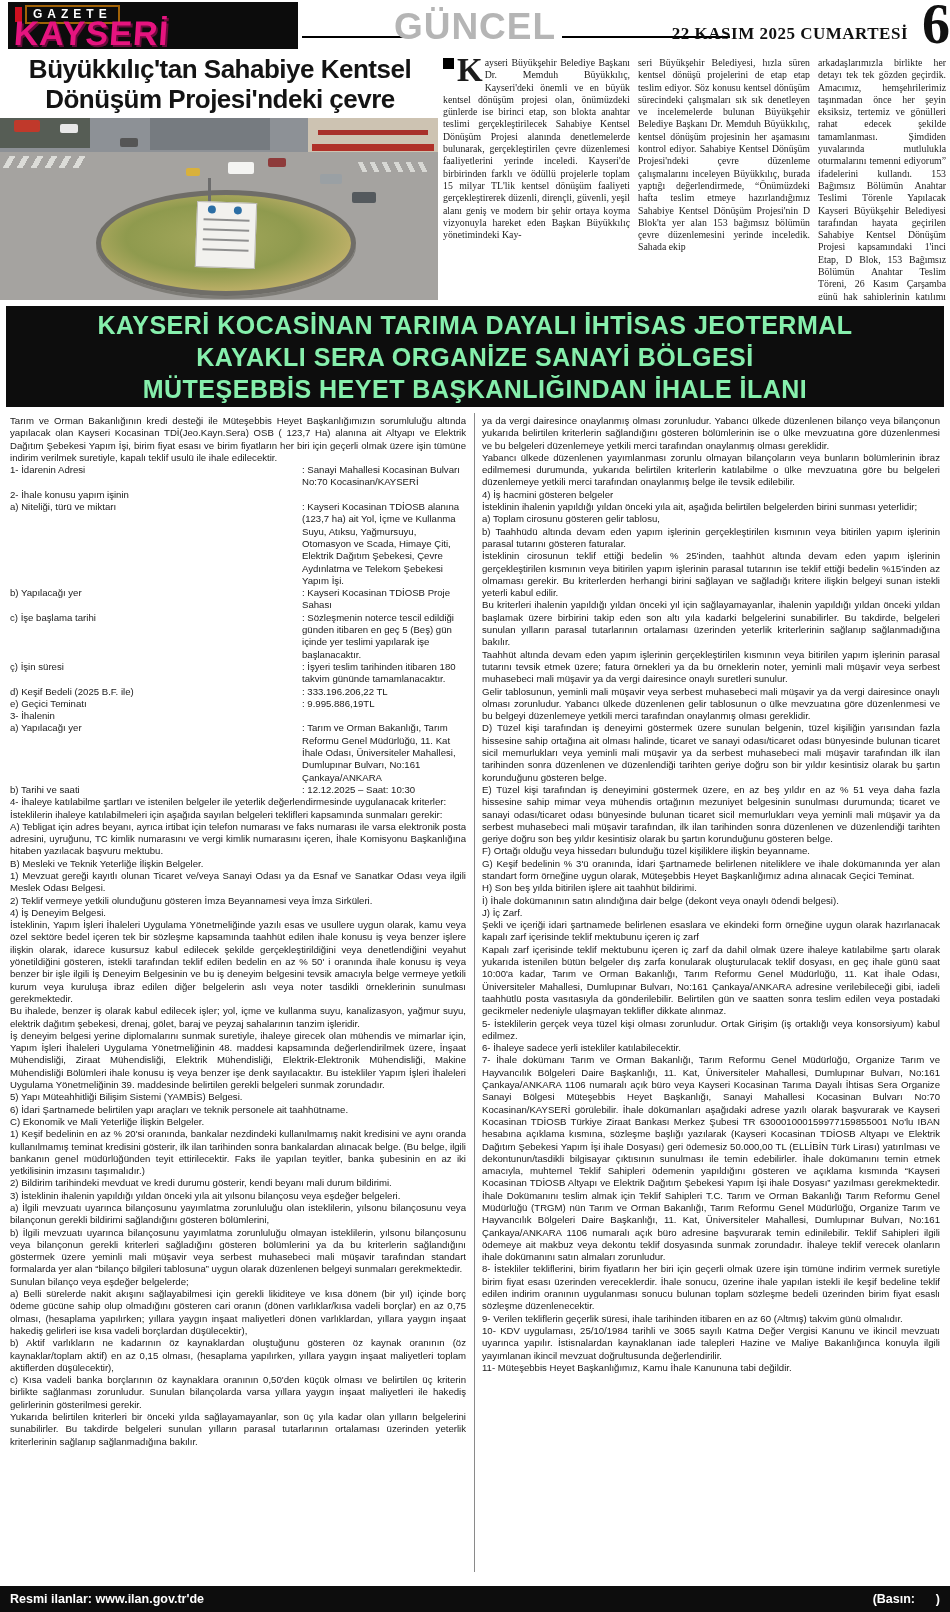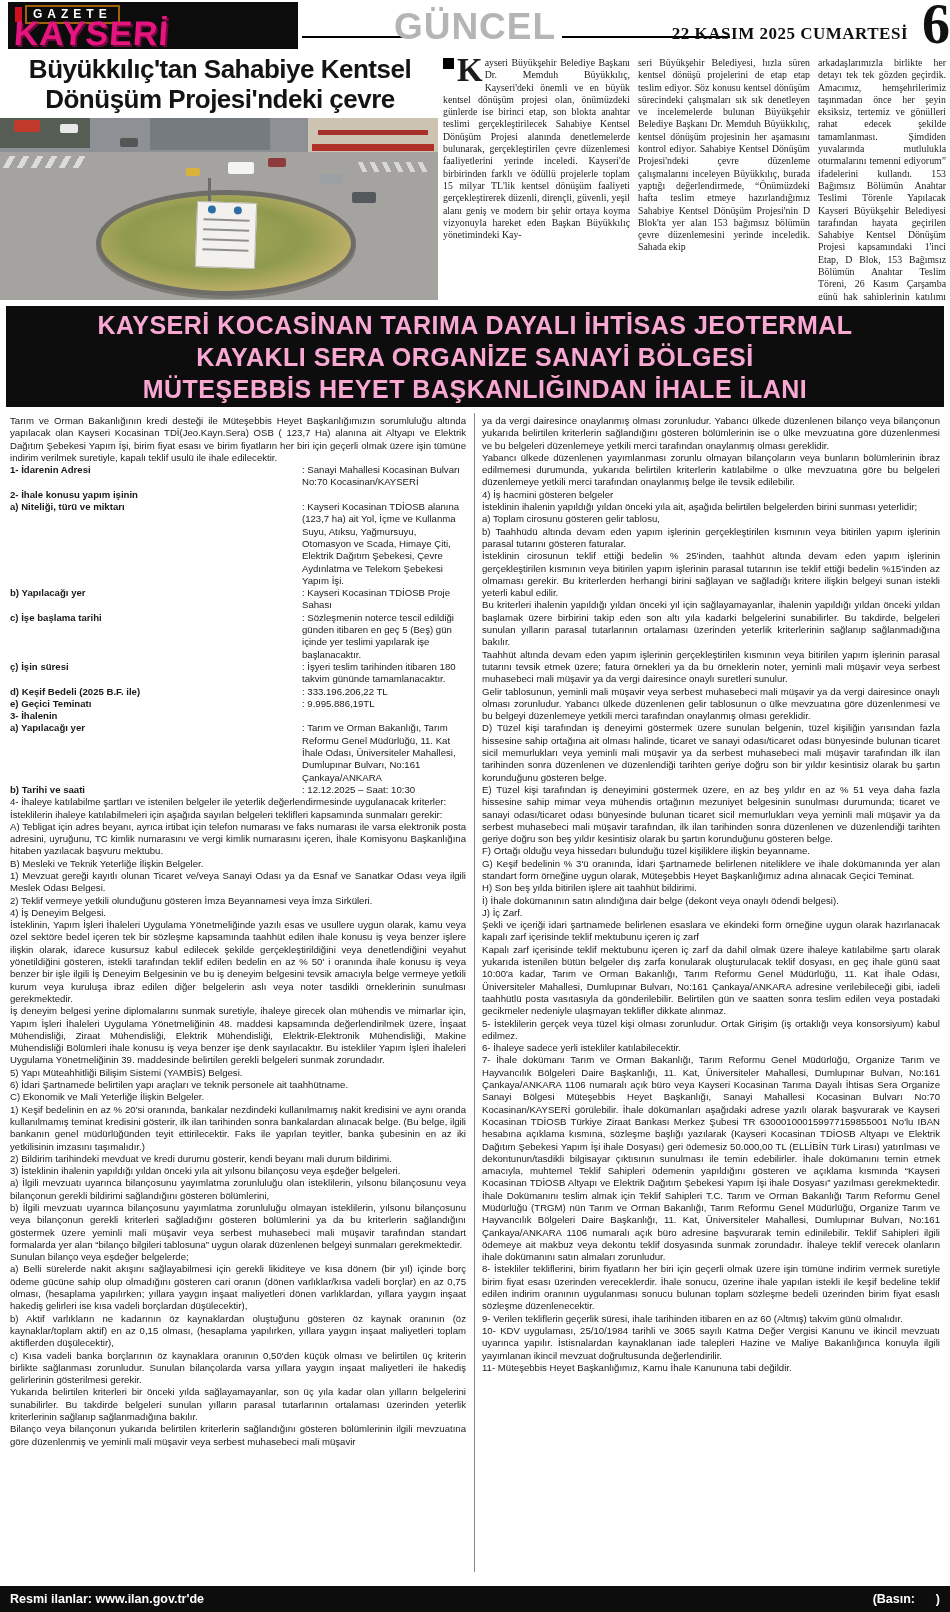--- a/index.html
+++ b/index.html
@@ -63,34 +63,34 @@
         font-size:9.8px;line-height:12.3px;text-align:justify;color:#1b1b1b;}
   .artcol{overflow:hidden;}
   .artcol-1{width:187px;margin-right:8px;}
   .artcol-2{width:172px;margin-right:8px;}
   .artcol-3{width:128px;}
   .sq{float:left;width:11px;height:11px;background:#000;margin:1px 3px 0 0;}
   .dropcap{float:left;font-weight:bold;font-size:33px;line-height:27px;padding-right:2px;}
 
   
   .banner{position:absolute;top:306px;left:6px;width:938px;height:101px;background:#0d0d0d;
-        color:#f9a8d4;display:flex;flex-direction:column;justify-content:center;text-align:center;
+        color:#86efac;display:flex;flex-direction:column;justify-content:center;text-align:center;
         font-family:"Liberation Sans",sans-serif;font-weight:bold;}
   .banner div{font-size:25px;line-height:32px;letter-spacing:.5px;}
 
   
   .tender{position:absolute;top:413px;left:10px;width:930px;height:1173px;
         font-family:"Liberation Sans",sans-serif;font-size:9.6px;line-height:12.3px;color:#1a1a1a;}
   .vline{position:absolute;left:464px;top:0;bottom:14px;width:1px;background:#8a8a8a;}
   .tcol{position:absolute;top:2px;height:1160px;overflow:hidden;}
   .tcol-l{left:0;width:456px;}
   .tcol-r{right:0;width:458px;}
   .tender p{margin:0;text-align:justify;}
   .pair{display:flex;}
-  .pl{flex:0 0 292px;font-weight:bold;}
+  .pl{flex:0 0 292px;}
   .pv{flex:1;white-space:pre-wrap;}
 
   
   .footer{position:absolute;left:0;right:0;bottom:0;height:26px;background:#0d0d0d;color:#fff;
         font-family:"Liberation Sans",sans-serif;font-weight:bold;font-size:12.5px;line-height:26px;
         padding:0 10px;display:flex;justify-content:space-between;box-sizing:border-box;white-space:pre;}
 </style>
 </head>
 <body>
 
@@ -226,35 +226,35 @@
       <div>
 
       <p>4- İhaleye katılabilme şartları ve istenilen belgeler ile yeterlik değerlendirmesinde uygulanacak kriterler:</p>
           <p>İsteklilerin ihaleye katılabilmeleri için aşağıda sayılan belgeleri teklifleri kapsamında sunmaları gerekir:</p>
           <p>A) Tebligat için adres beyanı, ayrıca irtibat için telefon numarası ve faks numarası ile varsa elektronik posta adresini, uyruğunu, TC kimlik numarasını ve vergi kimlik numarasını içeren, İhale Komisyonu Başkanlığına hitaben yazılacak başvuru mektubu.</p>
           <p>B) Mesleki ve Teknik Yeterliğe İlişkin Belgeler.</p>
           <p>1) Mevzuat gereği kayıtlı olunan Ticaret ve/veya Sanayi Odası ya da Esnaf ve Sanatkar Odası veya ilgili Meslek Odası Belgesi.</p>
           <p>2) Teklif vermeye yetkili olunduğunu gösteren İmza Beyannamesi veya İmza Sirküleri.</p>
           <p>4) İş Deneyim Belgesi.</p>
           <p>İsteklinin, Yapım İşleri İhaleleri Uygulama Yönetmeliğinde yazılı esas ve usullere uygun olarak, kamu veya özel sektöre bedel içeren tek bir sözleşme kapsamında taahhüt edilen ihale konusu iş veya benzer işlere ilişkin olarak, idarece kusursuz kabul edilecek şekilde gerçekleştirildiğini veya denetlendiğini veyahut yönetildiğini gösteren, istekli tarafından teklif edilen bedelin en az % 50' i oranında ihale konusu iş veya benzer bir işle ilgili İş Deneyim Belgesinin ve bu iş deneyim belgesini tevsik amacıyla belge vermeye yetkili kurum veya kuruluşa ibraz edilen diğer belgelerin aslı veya noter tasdikli örneklerinin sunulması gerekmektedir.</p>
+          <p>Bu ihalede, benzer iş olarak kabul edilecek işler; yol, içme ve kullanma suyu, kanalizasyon, yağmur suyu, elektrik dağıtım şebekesi, drenaj, gölet, baraj ve peyzaj sahalarının tanzim işleridir.</p>
           <p>İş deneyim belgesi yerine diplomalarını sunmak suretiyle, ihaleye girecek olan mühendis ve mimarlar için, Yapım İşleri İhaleleri Uygulama Yönetmeliğinin 48. maddesi kapsamında değerlendirilmek üzere, İnşaat Mühendisliği, Ziraat Mühendisliği, Elektrik Mühendisliği, Elektrik-Elektronik Mühendisliği, Makine Mühendisliği Bölümleri ihale konusu iş veya benzer işe denk sayılacaktır. Bu istekliler Yapım İşleri İhaleleri Uygulama Yönetmeliğinin 39. maddesinde belirtilen gerekli belgeleri sunmak zorundadır.</p>
           <p>5) Yapı Müteahhitliği Bilişim Sistemi  (YAMBİS) Belgesi.</p>
           <p>6) İdari Şartnamede belirtilen yapı araçları ve teknik personele ait taahhütname.</p>
           <p>C) Ekonomik ve Mali Yeterliğe İlişkin Belgeler.</p>
           <p>1) Keşif bedelinin en az % 20'si oranında, bankalar nezdindeki kullanılmamış nakit kredisini ve aynı oranda kullanılmamış teminat kredisini gösterir, ilk ilan tarihinden sonra bankalardan alınacak belge. (Bu belge, ilgili bankanın genel müdürlüğünden teyit ettirilecektir. Faks ile yapılan teyitler, banka şubesinin en az iki yetkilisinin imzasını taşımalıdır.)</p>
           <p>2) Bildirim tarihindeki mevduat ve kredi durumu gösterir, kendi beyanı mali durum bildirimi.</p>
           <p>3) İsteklinin ihalenin yapıldığı yıldan önceki yıla ait yılsonu bilançosu veya eşdeğer belgeleri.</p>
           <p>a) İlgili mevzuatı uyarınca bilançosunu yayımlatma zorunluluğu olan isteklilerin, yılsonu bilançosunu veya bilançonun gerekli bildirimi sağlandığını gösteren bölümlerini,</p>
           <p>b) İlgili mevzuatı uyarınca bilançosunu yayımlatma zorunluluğu olmayan isteklilerin, yılsonu bilançosunu veya bilançonun gerekli kriterleri sağladığını gösteren bölümlerini ya da bu kriterlerin sağlandığını göstermek üzere yeminli mali müşavir veya serbest muhasebeci mali müşavir tarafından standart formalarda yer alan “bilanço bilgileri tablosuna” uygun olarak düzenlenen belgeyi sunmaları gerekmektedir.</p>
           <p>Sunulan bilanço veya eşdeğer belgelerde;</p>
           <p>a) Belli sürelerde nakit akışını sağlayabilmesi için gerekli likiditeye ve kısa dönem (bir yıl) içinde borç ödeme gücüne sahip olup olmadığını gösteren cari oranın (dönen varlıklar/kısa vadeli borçlar) en az 0,75 olması, (hesaplama yapılırken; yıllara yaygın inşaat maliyetleri dönen varlıklardan, yıllara yaygın inşaat hakediş gelirleri ise kısa vadeli borçlardan düşülecektir),</p>
           <p>b) Aktif varlıkların ne kadarının öz kaynaklardan oluştuğunu gösteren öz kaynak oranının (öz kaynaklar/toplam aktif) en az 0,15 olması, (hesaplama yapılırken, yıllara yaygın inşaat maliyetleri toplam aktiflerden düşülecektir),</p>
           <p>c) Kısa vadeli banka borçlarının öz kaynaklara oranının 0,50'den küçük olması ve belirtilen üç kriterin birlikte sağlanması zorunludur. Sunulan bilançolarda varsa yıllara yaygın inşaat maliyetleri ile hakediş gelirlerinin gösterilmesi gerekir.</p>
           <p>Yukarıda belirtilen kriterleri bir önceki yılda sağlayamayanlar, son üç yıla kadar olan yılların belgelerini sunabilirler. Bu takdirde belgeleri sunulan yılların parasal tutarlarının ortalaması üzerinden yeterlik kriterlerinin sağlanıp sağlanmadığına bakılır.</p>
-          <p>Bilanço veya bilançonun yukarıda belirtilen kriterlerin sağlandığını gösteren bölümlerinin ilgili mevzuatına göre düzenlenmiş ve yeminli mali müşavir veya serbest muhasebeci mali müşavir</p>
         </div>
     </div>
 
     <div class="tcol tcol-r">
       <div>
 
       <p>ya da vergi dairesince onaylanmış olması zorunludur. Yabancı ülkede düzenlenen bilanço veya bilançonun yukarıda belirtilen kriterlerin sağlandığını gösteren bölümlerinin ise o ülke mevzuatına göre düzenlenmesi ve bu belgeleri düzenlemeye yetkili merci tarafından onaylanmış olması gereklidir.</p>
           <p>Yabancı ülkede düzenlenen yayımlanması zorunlu olmayan bilançoların veya bunların bölümlerinin ibraz edilmemesi durumunda, yukarıda belirtilen kriterlerin katılabilme o ülke mevzuatına göre bu belgeleri düzenlemeye yetkili merci tarafından onaylanmış belge ile tevsik edilebilir.</p>
           <p>4) İş hacmini gösteren belgeler</p>
           <p>İsteklinin ihalenin yapıldığı yıldan önceki yıla ait, aşağıda belirtilen belgelerden birini sunması yeterlidir;</p>

